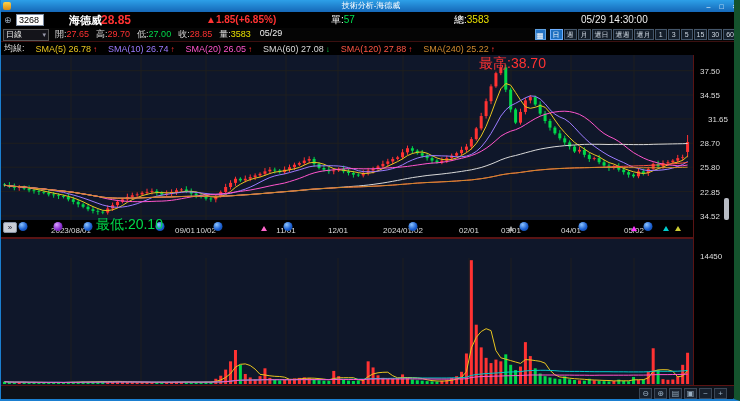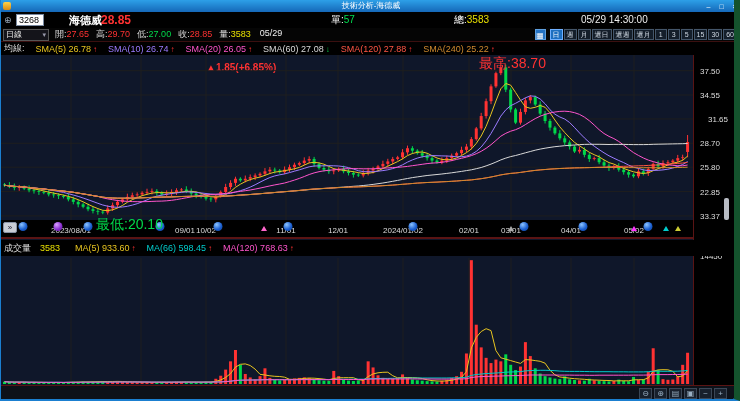--- a/index.html
+++ b/index.html
@@ -14,21 +14,21 @@
   .win-controls{margin-left:auto;display:flex;z-index:2;}
   .win-btn{width:13px;height:11px;font-size:7px;line-height:11px;text-align:center;color:#fff;cursor:default;}
   
   .infobar{position:absolute;left:0;top:12px;width:740px;height:16px;background:#000;}
   .infobar>*{position:absolute;top:0;height:16px;line-height:16px;white-space:nowrap;}
   .picker-icon{left:3px;color:#9ab;font-size:9px;}
   .code-input{left:15px;top:2px;width:28px;height:12px;background:#fff;color:#000;border:1px solid #7a8aa0;
               font-size:9px;padding:0 2px;line-height:10px;}
   .stock-name{left:68px;color:#fff;font-size:11px;font-weight:bold;}
   .stock-price{left:100px;color:#ff3232;font-size:12px;font-weight:bold;}
-  .stock-change{left:205px;color:#ff3232;font-size:10px;font-weight:bold;margin-top:48px;}
+  .stock-change{left:205px;color:#ff3232;font-size:10px;font-weight:bold;}
   .pair-single{left:330px;font-size:10px;color:#fff;}
   .pair-total{left:453px;font-size:10px;color:#fff;}
   .val-green{color:#00e050;}
   .val-yellow{color:#e8e000;}
   .datetime{left:580px;color:#eee;font-size:10px;}
   
   .toolbar{position:absolute;left:0;top:28px;width:740px;height:14px;background:#050505;
            border-bottom:1px solid #3a0f0f;display:flex;align-items:center;font-size:9px;}
   .tf-select{margin-left:2px;width:46px;height:12px;background:#14141a;border:1px solid #555;color:#eee;
              font-size:8px;display:flex;align-items:center;justify-content:space-between;padding:0 2px;}
@@ -497,35 +497,26 @@
   </div>
 
   <div class="right-col">
     <div>
         <div class="pl" style="top: 11.675px;">37.50</div>
         <div class="pl" style="top: 36.0125px;">34.55</div>
         <div class="pl" style="top: 59.9375px; margin-left: 8px;">31.65</div>
         <div class="pl" style="top: 84.275px;">28.70</div>
         <div class="pl" style="top: 108.2px;">25.80</div>
         <div class="pl" style="top: 132.537px;">22.85</div>
-        <div class="pl" style="top: 156.875px;">33.37</div>
+        <div class="pl" style="top: 156.875px;">34.52</div>
       </div>
     <div class="vol-axis-label">14450</div>
     <div class="scroll-thumb"></div>
   </div>
 
-  <div class="volhdr">
-    <span class="row-label">成交量</span>
-    <span class="vol-total">3583</span>
-    <span style="display:flex;margin-left:4px;">
-        <span class="ind"><span style="color: rgb(232, 197, 32);">MA(5) 933.60</span><span class="arrow" style="color: rgb(255, 50, 50);">↑</span></span>
-        <span class="ind"><span style="color: rgb(0, 204, 204);">MA(66) 598.45</span><span class="arrow" style="color: rgb(255, 50, 50);">↑</span></span>
-        <span class="ind"><span style="color: rgb(255, 85, 204);">MA(120) 768.63</span><span class="arrow" style="color: rgb(255, 50, 50);">↑</span></span>
-      </span>
-  </div>
 
   <svg class="vol-svg" id="volSvg" viewBox="0 0 692 126">
       <line x1="70" y1="0" x2="70" y2="126" stroke="#1e1e1e" stroke-width="1"></line>
       <line x1="140" y1="0" x2="140" y2="126" stroke="#1e1e1e" stroke-width="1"></line>
       <line x1="205" y1="0" x2="205" y2="126" stroke="#1e1e1e" stroke-width="1"></line>
       <line x1="285" y1="0" x2="285" y2="126" stroke="#1e1e1e" stroke-width="1"></line>
       <line x1="337" y1="0" x2="337" y2="126" stroke="#1e1e1e" stroke-width="1"></line>
       <line x1="402" y1="0" x2="402" y2="126" stroke="#1e1e1e" stroke-width="1"></line>
       <line x1="468" y1="0" x2="468" y2="126" stroke="#1e1e1e" stroke-width="1"></line>
       <line x1="510" y1="0" x2="510" y2="126" stroke="#1e1e1e" stroke-width="1"></line>

